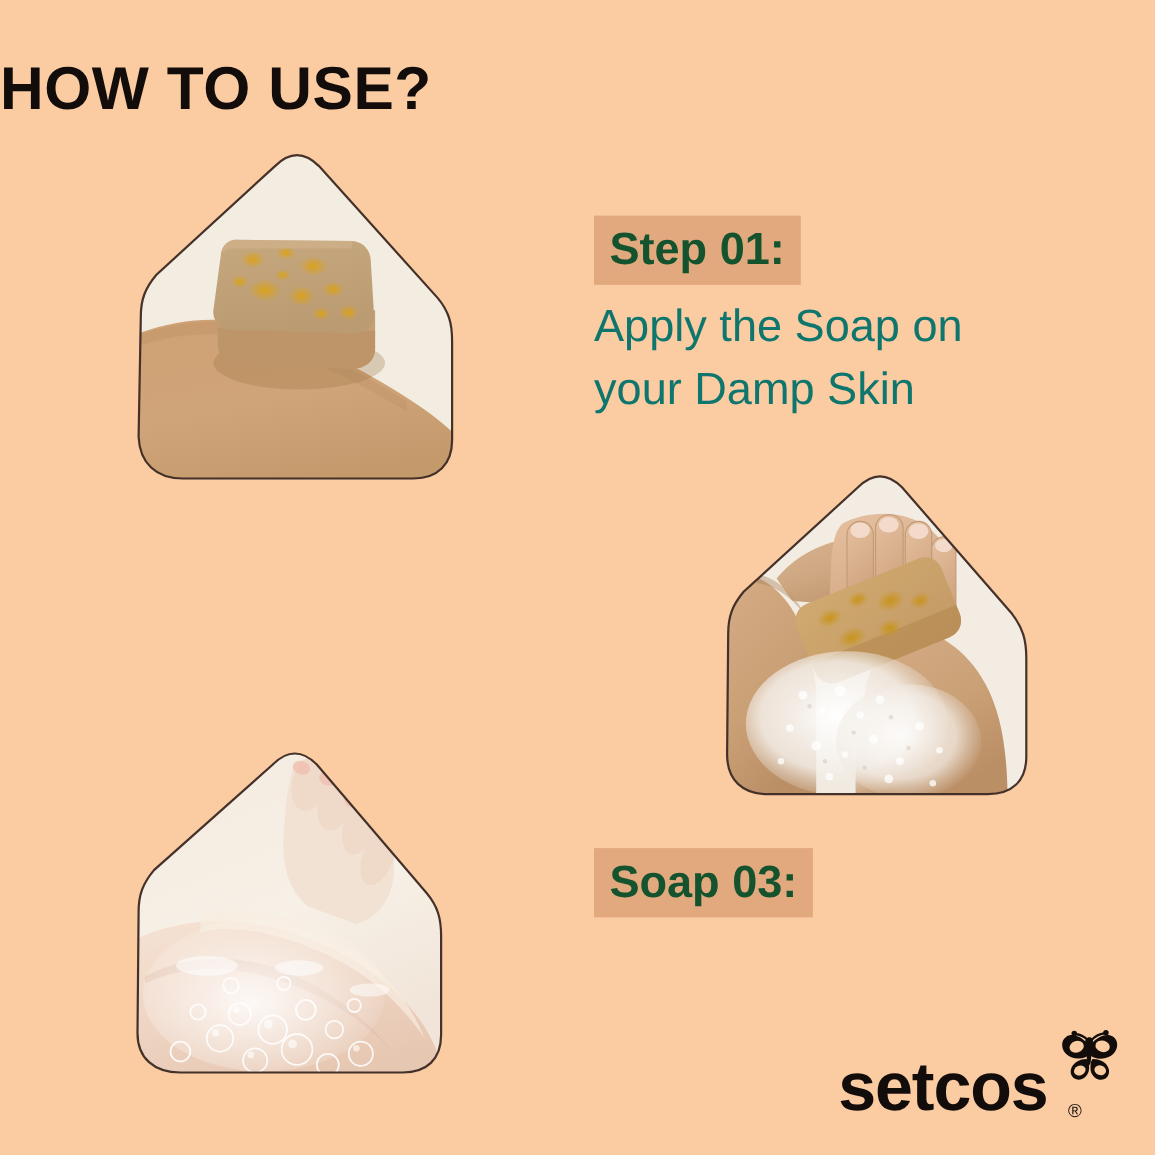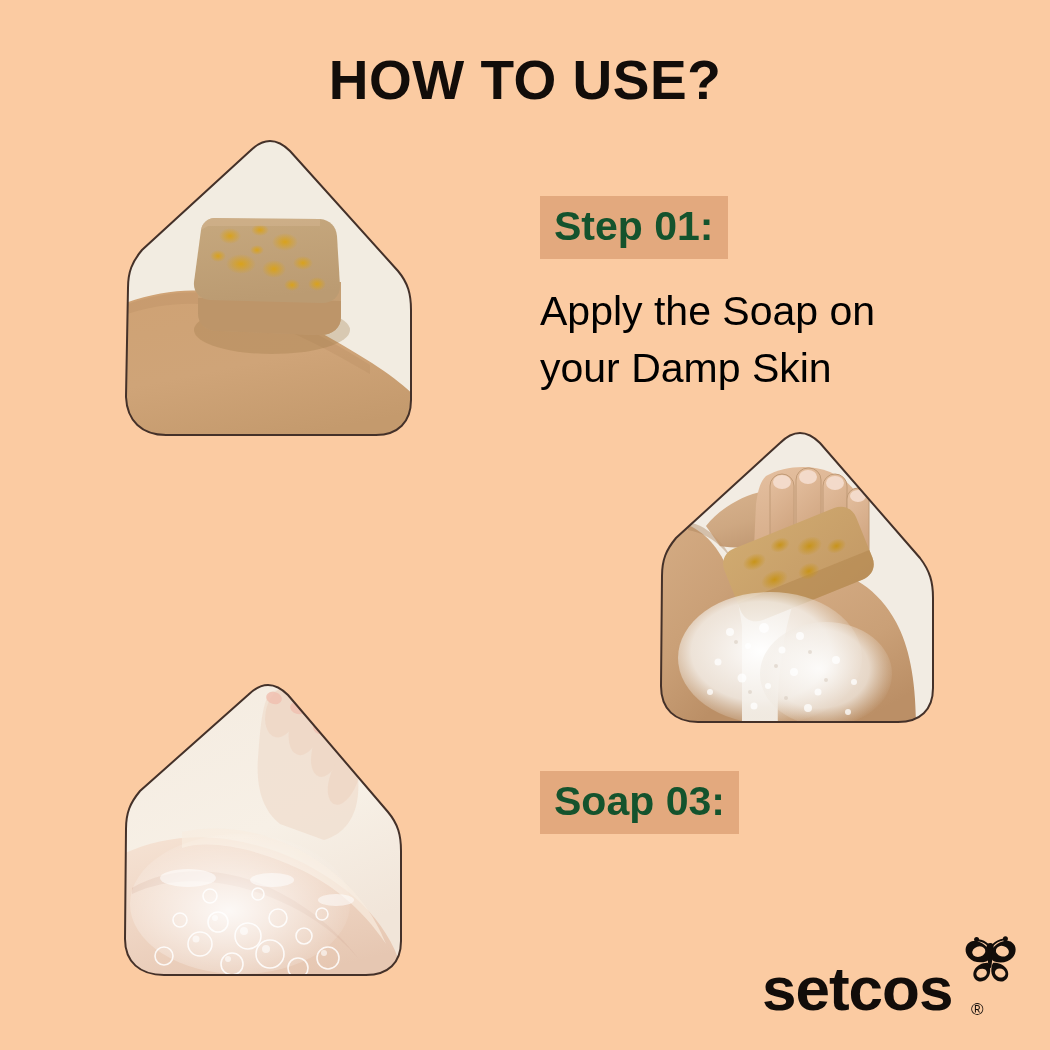--- a/index.html
+++ b/index.html
@@ -21,21 +21,20 @@
     height: 1050px;
     background: #fbcba2;
   }
 
   
   .title {
     position: absolute;
     left: 0;
     top: 48px;
     width: 1050px;
-    text-align: center;
     font-size: 55px;
     font-weight: 800;
     letter-spacing: 0.5px;
     color: #120d0a;
     font-family: "Liberation Sans", sans-serif;
   }
 
   
   .photo {
     position: absolute;
@@ -55,22 +54,22 @@
     background: #e3a97e;
     color: #14532d;
     font-size: 41px;
     font-weight: 700;
     line-height: 1.0;
     padding: 10px 14px 12px 14px;
     font-family: "Liberation Sans", sans-serif;
     white-space: nowrap;
   }
   .step-body {
-    margin-top: 24px;
-    color: #000000;
+    margin-top: 9px;
+    color: #0f766e;
     font-size: 41px;
     font-weight: 400;
     line-height: 57px;
     font-family: "Liberation Sans", sans-serif;
     white-space: pre-line;
   }
 
   
   .brand {
     position: absolute;

